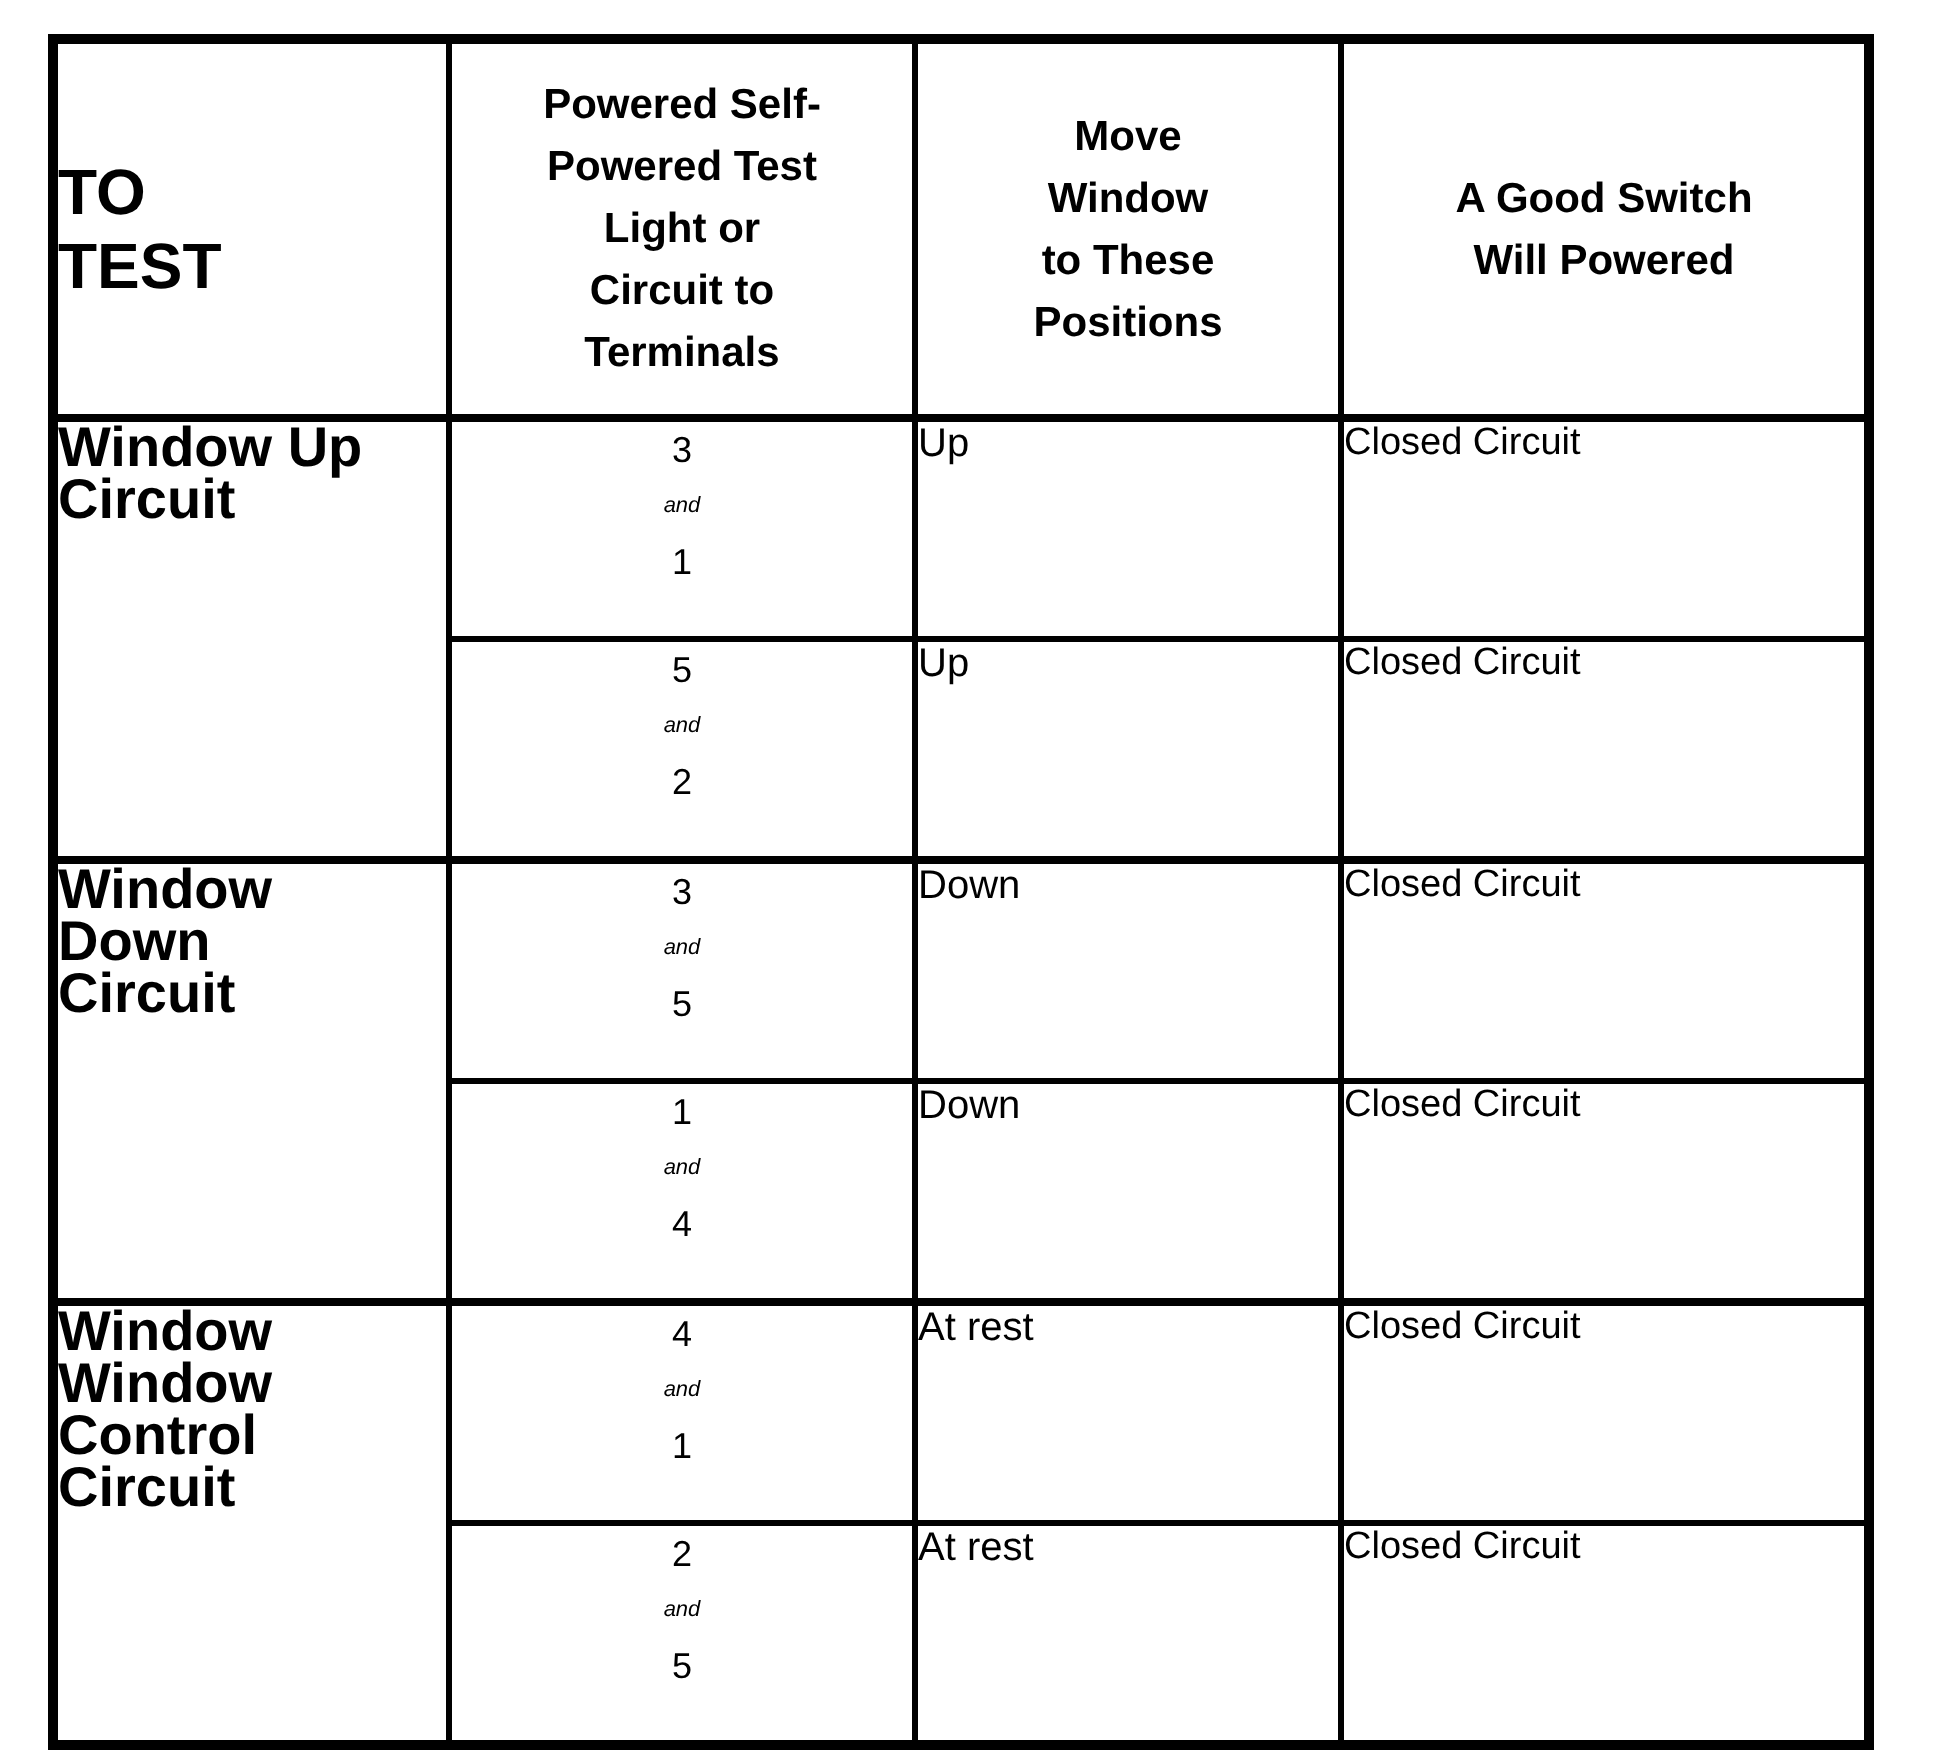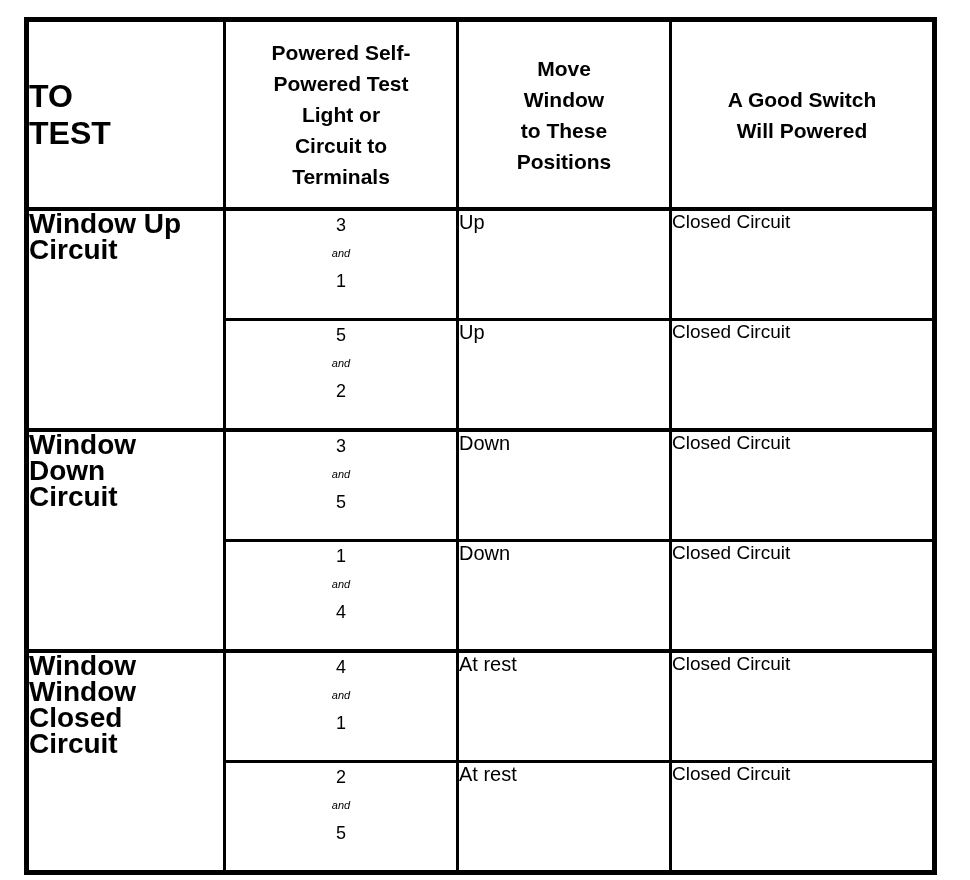--- a/index.html
+++ b/index.html
@@ -194,21 +194,21 @@
           <div class="num">4</div>
         </td>
         <td class="position body-cell">Down</td>
         <td class="indicate body-cell">Closed Circuit</td>
       </tr>
 
       <tr class="group-top">
         <td class="row-label" rowspan="2">
           <div>Window</div>
           <div>Window</div>
-          <div>Closed</div>
+          <div>Control</div>
           <div>Circuit</div>
         </td>
         <td class="terminals body-cell">
           <div class="num">4</div>
           <div class="and">and</div>
           <div class="num">1</div>
         </td>
         <td class="position body-cell">At rest</td>
         <td class="indicate body-cell">Closed Circuit</td>
       </tr>

